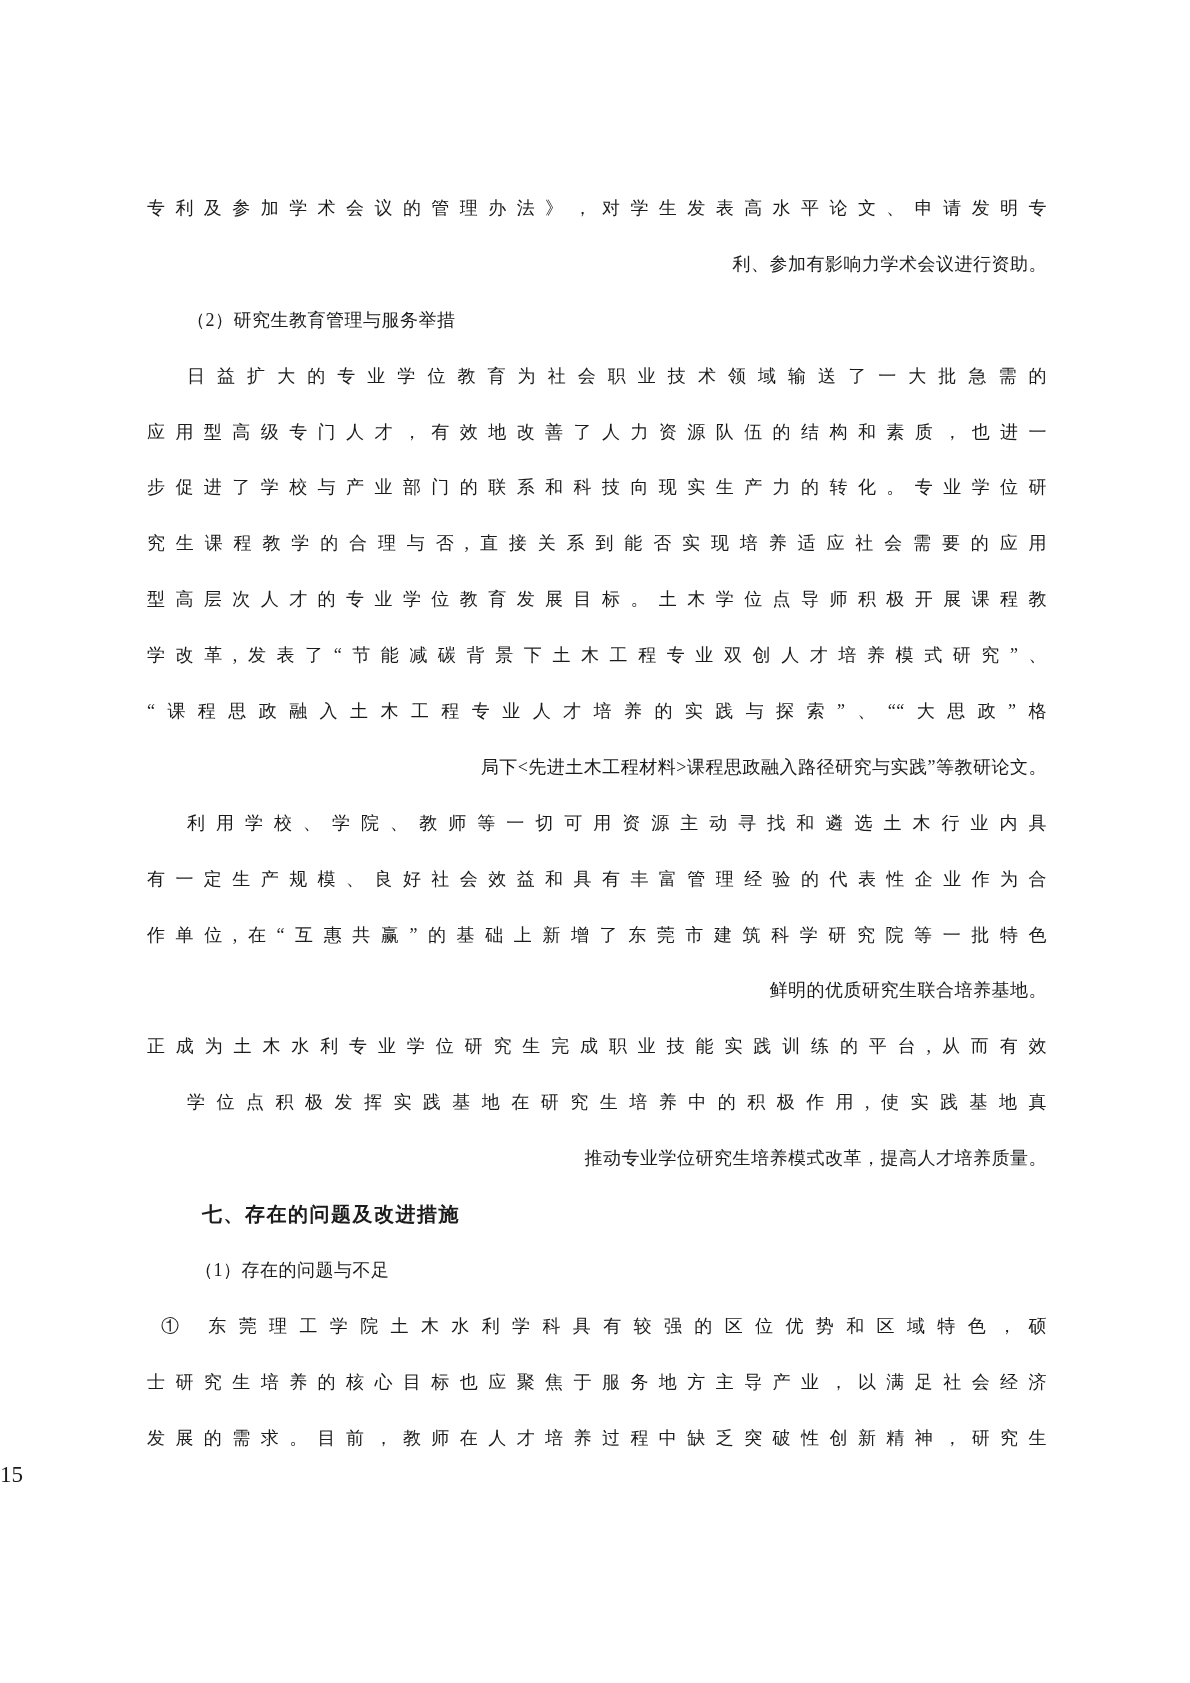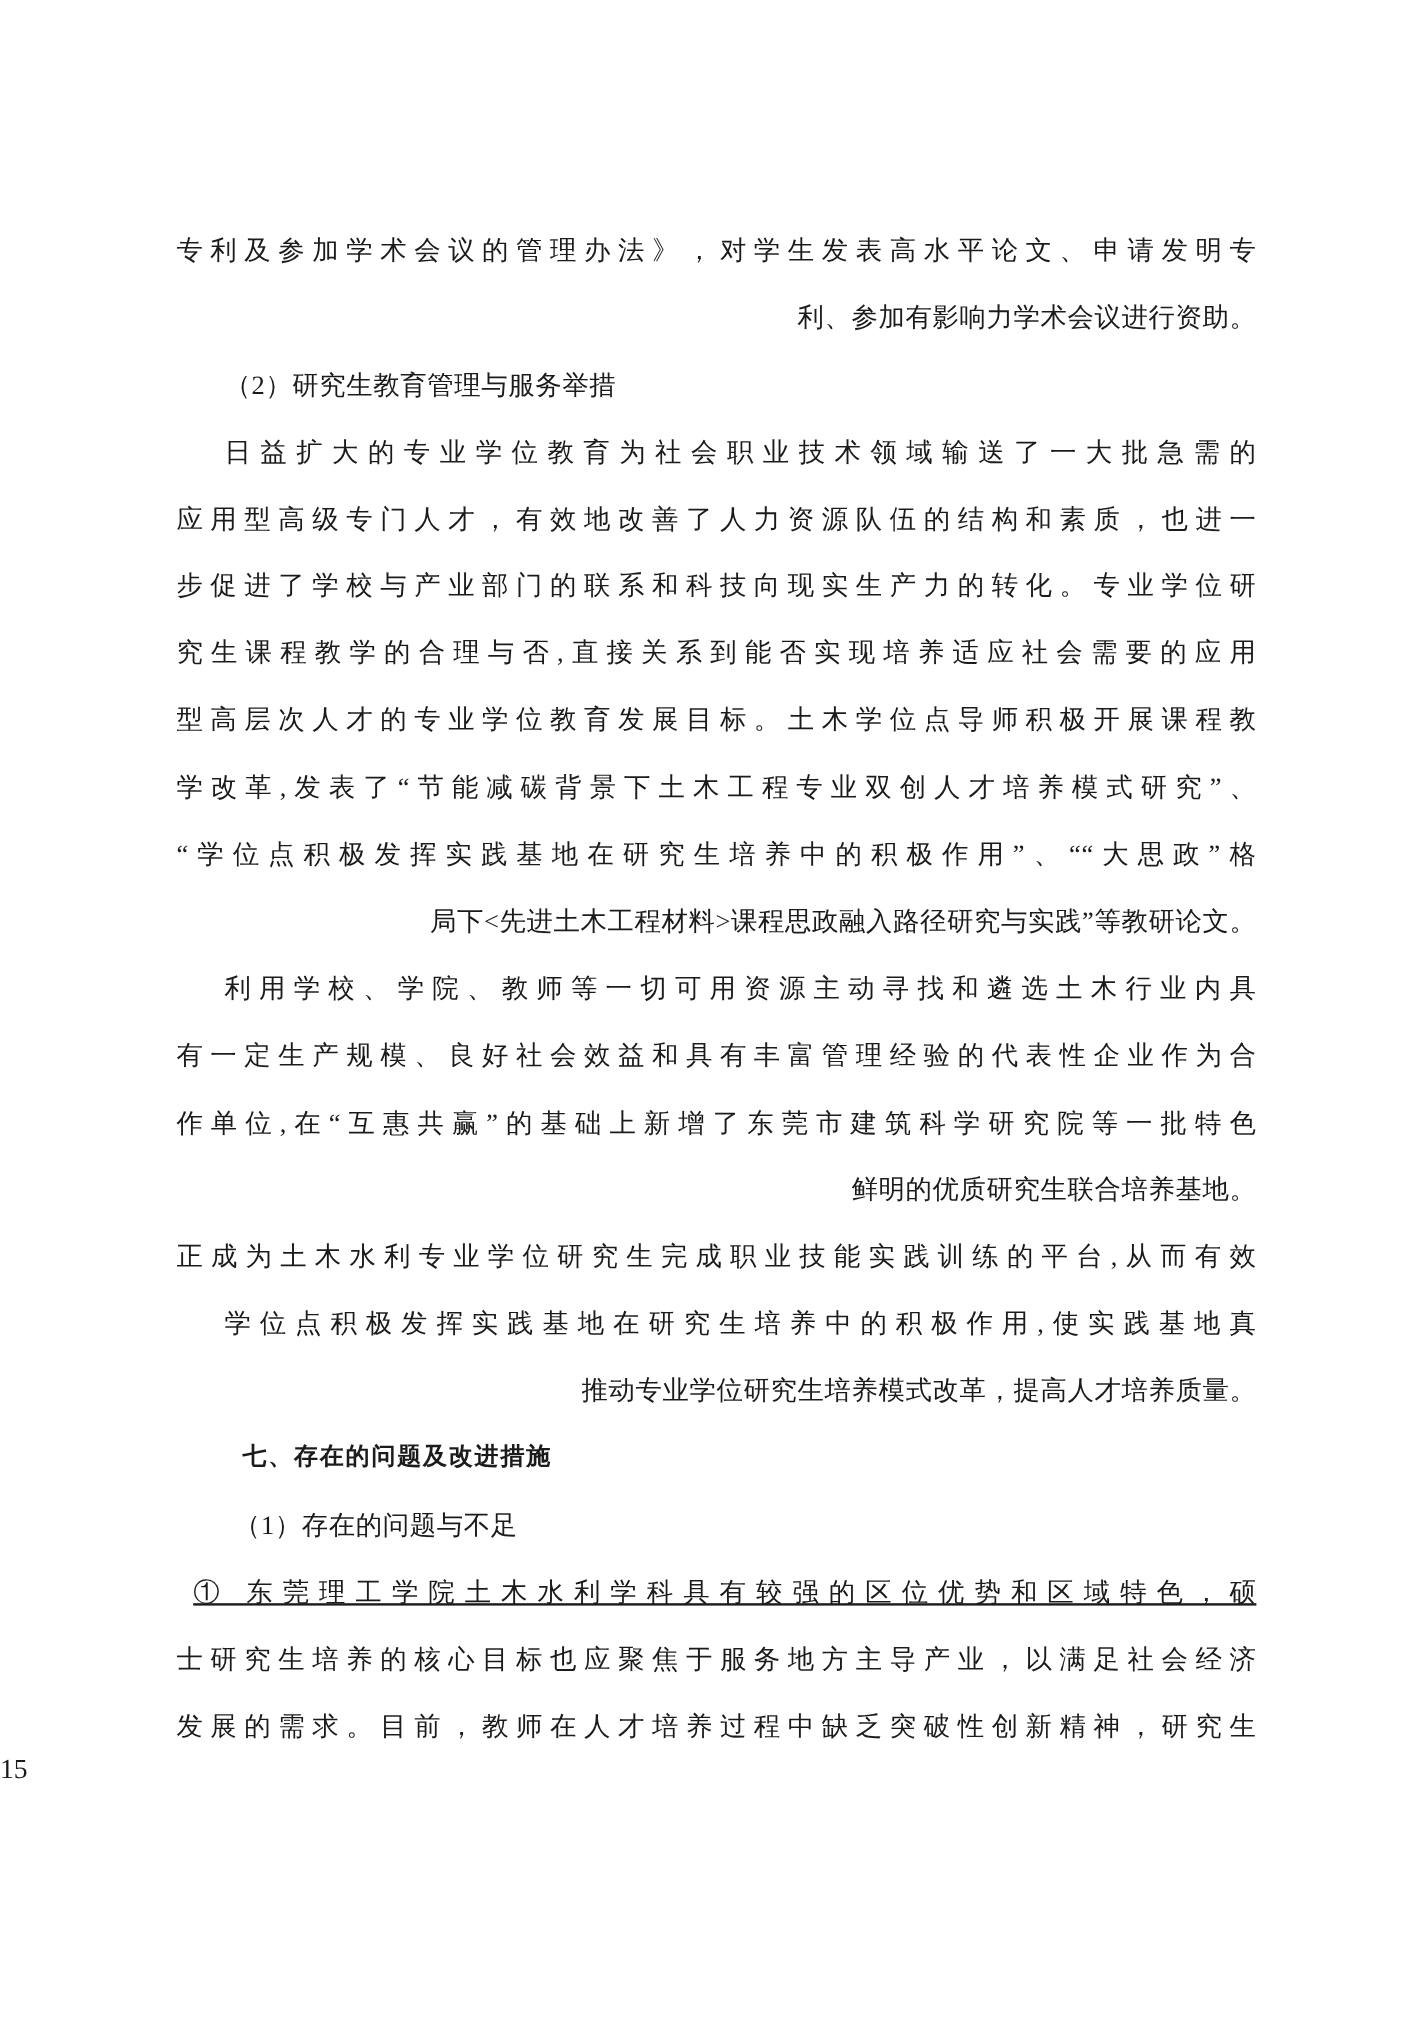--- a/index.html
+++ b/index.html
@@ -19,34 +19,34 @@
   .content {
     position: absolute;
     left: 147px;
     top: 181px;
     width: 900px;
   }
   .line {
     display: block;
     height: 55.9px;
     line-height: 55.9px;
-    font-size: 22px;
+    font-size: 18px;
     letter-spacing: 0.5px;
     white-space: normal;
     overflow: visible;
   }
   
   .j {
     text-align: justify;
     text-align-last: justify;
     text-justify: inter-character;
   }
   .cont  { padding-left: 0; text-align: right; }
   .first { padding-left: 40px; }
-  .item  { padding-left: 14px; text-decoration: underline; }
+  .item  { padding-left: 14px; }
   .h2    { padding-left: 48px; }
   .h1 {
     padding-left: 55px;
     font-family: Liberation Serif, serif;
     font-weight: 700;
     font-size: 20px;
     letter-spacing: 1.5px;
   }
   .pageno {
     position: absolute;
@@ -65,21 +65,21 @@
   <div class="content" id="body-container">
       <div class="line cont j">专利及参加学术会议的管理办法》，对学生发表高水平论文、申请发明专</div>
       <div class="line cont">利、参加有影响力学术会议进行资助。</div>
       <div class="line first">（2）研究生教育管理与服务举措</div>
       <div class="line first j">日益扩大的专业学位教育为社会职业技术领域输送了一大批急需的</div>
       <div class="line cont j">应用型高级专门人才，有效地改善了人力资源队伍的结构和素质，也进一</div>
       <div class="line cont j">步促进了学校与产业部门的联系和科技向现实生产力的转化。专业学位研</div>
       <div class="line cont j">究生课程教学的合理与否,直接关系到能否实现培养适应社会需要的应用</div>
       <div class="line cont j">型高层次人才的专业学位教育发展目标。土木学位点导师积极开展课程教</div>
       <div class="line cont j">学改革,发表了“节能减碳背景下土木工程专业双创人才培养模式研究”、</div>
-      <div class="line cont j">“学位点积极发挥实践基地在研究生培养中的积极作用”、““大思政”格</div>
+      <div class="line cont j">“课程思政融入土木工程专业人才培养的实践与探索”、““大思政”格</div>
       <div class="line cont">局下&lt;先进土木工程材料&gt;课程思政融入路径研究与实践”等教研论文。</div>
       <div class="line first j">利用学校、学院、教师等一切可用资源主动寻找和遴选土木行业内具</div>
       <div class="line cont j">有一定生产规模、良好社会效益和具有丰富管理经验的代表性企业作为合</div>
       <div class="line cont j">作单位,在“互惠共赢”的基础上新增了东莞市建筑科学研究院等一批特色</div>
       <div class="line cont">鲜明的优质研究生联合培养基地。</div>
       <div class="line cont j">正成为土木水利专业学位研究生完成职业技能实践训练的平台,从而有效</div>
       <div class="line first j">学位点积极发挥实践基地在研究生培养中的积极作用,使实践基地真</div>
       <div class="line cont">推动专业学位研究生培养模式改革，提高人才培养质量。</div>
       <div class="line h1">七、存在的问题及改进措施</div>
       <div class="line h2">（1）存在的问题与不足</div>

